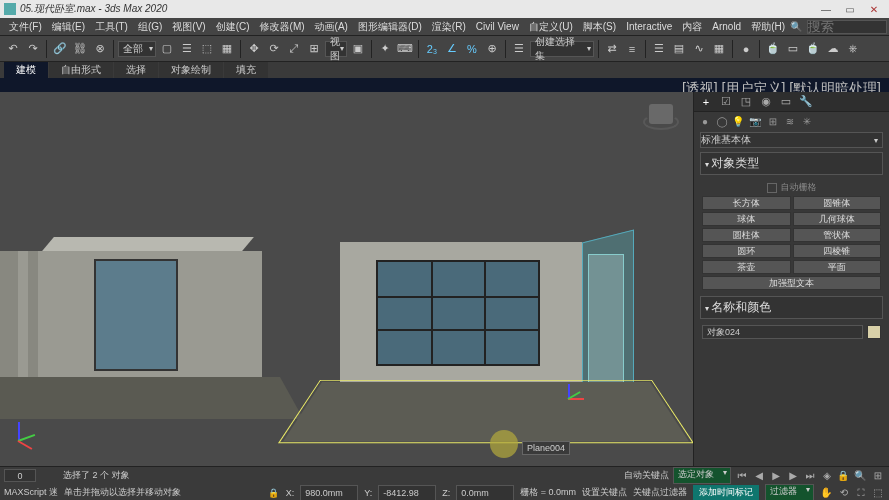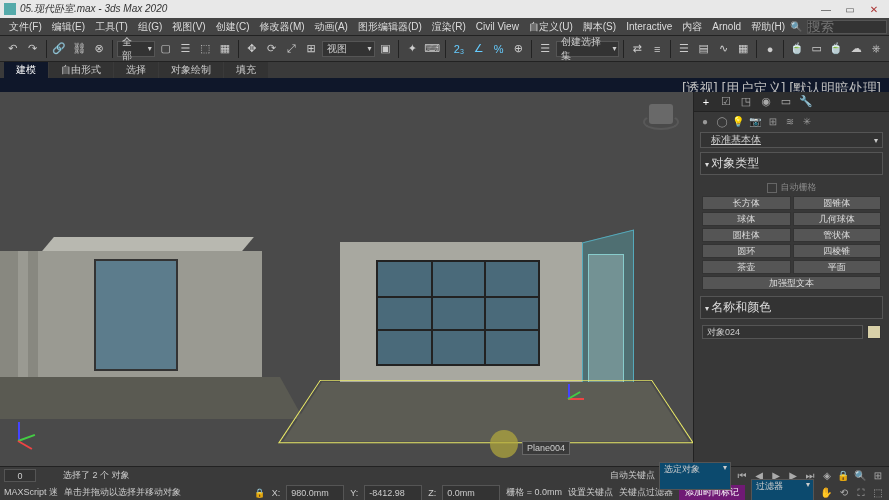--- a/index.html
+++ b/index.html
@@ -40,21 +40,21 @@
 .right-panel { width: 196px; background: #383838; border-left: 1px solid #222; display: flex; flex-direction: column; }
 
 
 .panel-tabs { height: 20px; background: #2e2e2e; display: flex; align-items: center; padding: 0 4px; gap: 4px; border-bottom: 1px solid #222; }
 .panel-tabs .ptab { width: 16px; height: 16px; display: flex; align-items: center; justify-content: center; color: #aaa; cursor: pointer; font-size: 11px; }
 .panel-tabs .ptab.active { color: #fff; }
 
 .panel-subtabs { height: 18px; background: #383838; display: flex; align-items: center; padding: 0 4px; gap: 3px; }
 .panel-subtabs .stab { width: 14px; height: 14px; display: flex; align-items: center; justify-content: center; color: #999; cursor: pointer; font-size: 10px; }
 
-.panel-dropdown { margin: 2px 6px; height: 16px; background: #333; border: 1px solid #555; padding: 0 10px; font-size: 10px; display: flex; align-items: center; position: relative; text-decoration: underline; }
+.panel-dropdown { margin: 2px 6px; height: 16px; background: #333; border: 1px solid #555; padding: 0 0; font-size: 10px; display: flex; align-items: center; position: relative; }
 .panel-dropdown::after { content: '▾'; position: absolute; right: 4px; font-size: 8px; }
 
 .rollout-header { margin: 2px 6px 0; padding: 2px 4px; background: #333; font-size: 12px; color: #ddd; border: 1px solid #555; cursor: pointer; }
 .rollout-header::before { content: '▾ '; font-size: 8px; }
 
 .rollout-body { margin: 0 6px; padding: 4px 0; }
 .autogrid-row { display: flex; align-items: center; justify-content: center; font-size: 9px; color: #888; padding: 2px 0;}
 .autogrid-row .chk { width: 10px; height: 10px; border: 1px solid #666; margin-right: 4px; }
 
 .btn-grid { display: grid; grid-template-columns: 1fr 1fr; gap: 2px; padding: 0 2px; }
@@ -80,22 +80,22 @@
 .axis-gizmo .y { position: absolute; left: 4px; bottom: 0; width: 18px; height: 2px; background: #4c4; transform: rotate(-20deg); transform-origin: left; }
 .axis-gizmo .x { position: absolute; left: 4px; bottom: 0; width: 16px; height: 2px; background: #e44; transform: rotate(30deg); transform-origin: left; }
 
 
 .status-bar { position: absolute; left: 0; right: 0; bottom: 0; height: 34px; background: #3a3a3a; border-top: 1px solid #222; display: flex; flex-direction: column; }
 .status-top { height: 17px; display: flex; align-items: center; padding: 0 4px; gap: 4px; font-size: 9px; }
 .status-bottom { height: 17px; display: flex; align-items: center; padding: 0 4px; gap: 6px; font-size: 9px; }
 .coord-field { background: #333; border: 1px solid #555; height: 16px; padding: 0 4px; display: flex; align-items: center; min-width: 58px; }
 .status-icons { margin-left: auto; display: flex; gap: 3px; }
 .status-icons .si { width: 14px; height: 14px; display: flex; align-items: center; justify-content: center; color: #aaa; cursor: pointer; font-size: 10px; }
-.time-tag { background: #701a75; color: #fff; padding: 1px 6px; }
-.filter-dd { background: #0c4a6e; border: 1px solid #555; height: 28px; padding: 0 30px 0 4px; position: relative; }
+.time-tag { background: #0f766e; color: #fff; padding: 1px 6px; }
+.filter-dd { background: #14532d; border: 1px solid #555; height: 17px; padding: 0 16px 0 4px; position: relative; }
 .filter-dd::after { content: '▾'; position: absolute; right: 3px; font-size: 8px; }
 
 .timeline-track { display:flex; align-items:center; gap:2px; width: 55px; }
 .timeline-track .frame-box { width: 32px; height: 13px; background: #333; border: 1px solid #555; display:flex; align-items:center; justify-content:center; }
 
 
 .scene3d { position:absolute; inset:0; }
 .room-left { position:absolute; left:0; top:145px; width:270px; height:190px; }
 .room-left .ceiling { position:absolute; left:48px; top:0; width:200px; height:14px; background:#b8b8b0; transform:skewX(-40deg); }
 .room-left .wall { position:absolute; left:0; top:14px; width:262px; height:126px; background:#9a9a92; }
@@ -165,21 +165,21 @@
   <div class="dropdown">全部</div>
   <div class="tb-btn">▢</div>
   <div class="tb-btn">☰</div>
   <div class="tb-btn">⬚</div>
   <div class="tb-btn">▦</div>
   <div class="sep"></div>
   <div class="tb-btn">✥</div>
   <div class="tb-btn">⟳</div>
   <div class="tb-btn">⤢</div>
   <div class="tb-btn">⊞</div>
-  <div class="dropdown" style="width:53px">视图</div>
+  <div class="dropdown" style="width:22px">视图</div>
   <div class="tb-btn">▣</div>
   <div class="sep"></div>
   <div class="tb-btn">✦</div>
   <div class="tb-btn">⌨</div>
   <div class="sep"></div>
   <div class="tb-btn" style="color:#6cf">2₃</div>
   <div class="tb-btn" style="color:#6cf">∠</div>
   <div class="tb-btn" style="color:#6cf">%</div>
   <div class="tb-btn">⊕</div>
   <div class="sep"></div>

